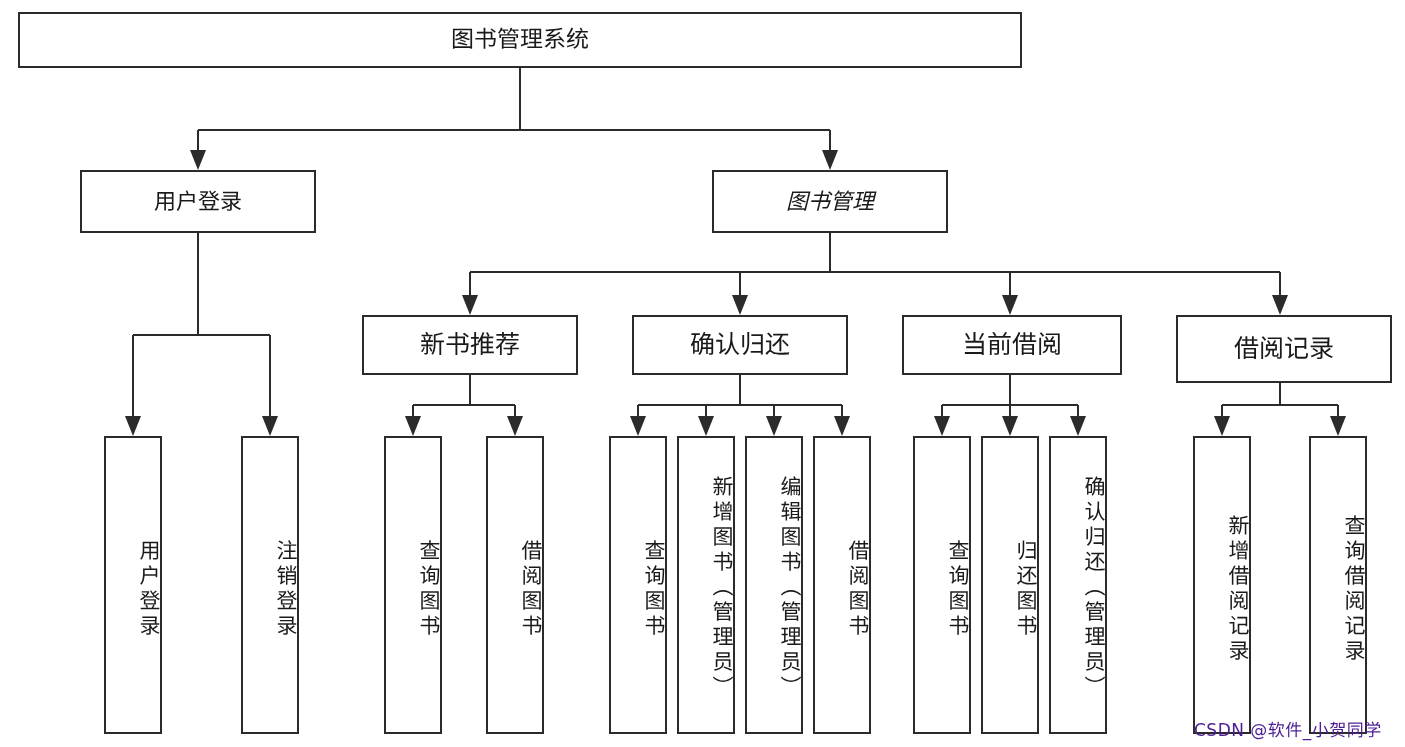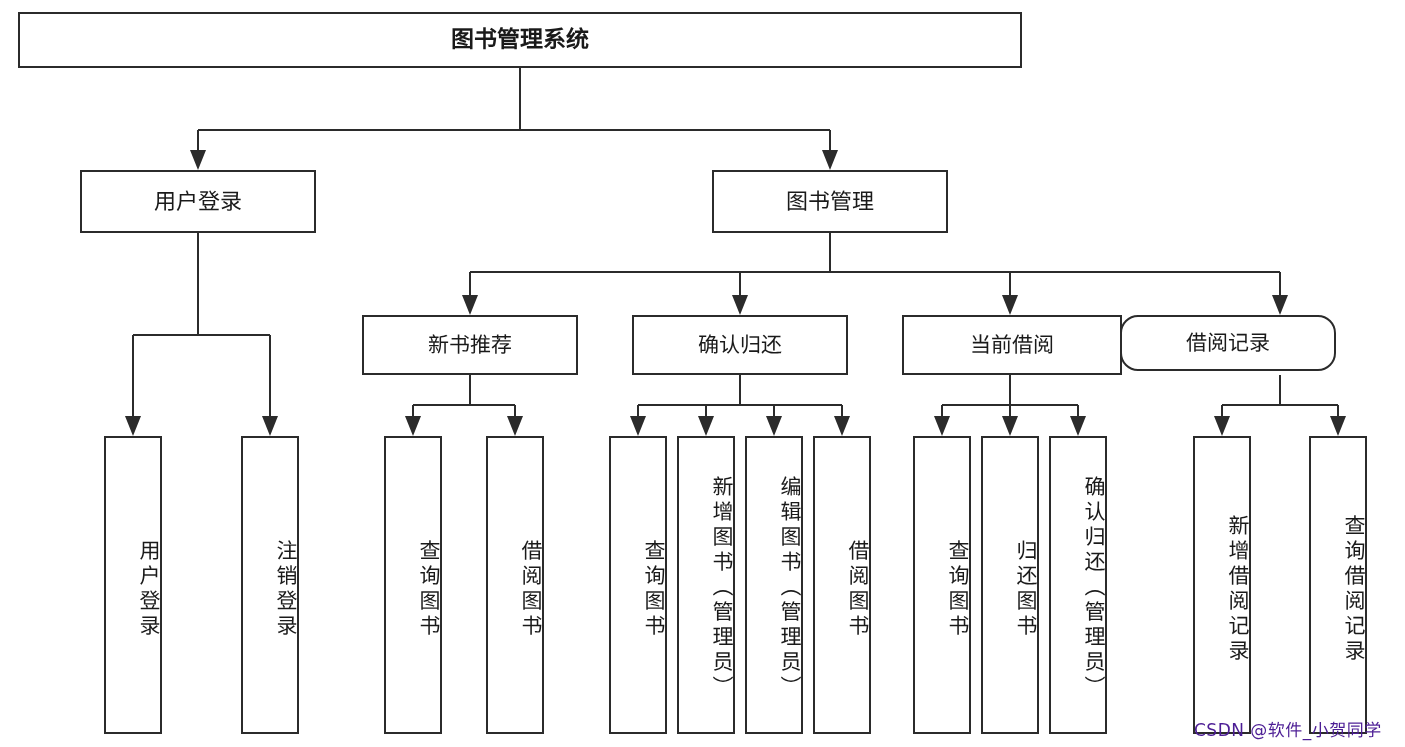--- a/index.html
+++ b/index.html
@@ -46,27 +46,26 @@
     border: 2.6px solid #2b2b2b;
     display: flex;
     align-items: center;
     justify-content: center;
     text-align: center;
     color: #1a1a1a;
     line-height: 1.18;
   }
   .node.root {
     font-size: 23px;
-    font-weight: bold;
   }
   .node.lvl2 {
     font-size: 22px;
   }
   .node.lvl3 {
-    font-size: 21px;
+    font-size: 25px;
   }
   
   .node.leaf {
     font-size: 21px;
     writing-mode: vertical-rl;
     text-orientation: upright;
     align-items: flex-start;
     justify-content: center;
     padding-top: 10px;
     letter-spacing: 4px;
@@ -151,29 +150,29 @@
     <line x1="1222" y1="405" x2="1222" y2="418"></line>
     <polygon points="1214,416 1230,416 1222,436"></polygon>
     <line x1="1338" y1="405" x2="1338" y2="418"></line>
     <polygon points="1330,416 1346,416 1338,436"></polygon>
   </svg>
 
   <div class="node root" style="left:18px; top:12px; width:1004px; height:56px;">图书管理系统</div>
 
   <div class="node lvl2" style="left:80px; top:170px; width:236px; height:63px;">用户登录</div>
 
-  <div class="node lvl2" style="left:712px; top:170px; width:236px; height:63px;">图书管理</div>
+  <div class="node lvl2" style="left:712px; top:170px; width:236px; height:63px;font-style:italic;">图书管理</div>
 
   <div class="node lvl3" style="left:362px; top:315px; width:216px; height:60px;">新书推荐</div>
 
   <div class="node lvl3" style="left:632px; top:315px; width:216px; height:60px;">确认归还</div>
 
   <div class="node lvl3" style="left:902px; top:315px; width:220px; height:60px;text-align:center;">当前借阅</div>
 
-  <div class="node lvl3" style="left:1120px; top:315px; width:216px; height:56px;border-radius:18px;">借阅记录</div>
+  <div class="node lvl3" style="left:1176px; top:315px; width:216px; height:68px;">借阅记录</div>
 
   <div class="node leaf" style="left:104px; top:436px; width:58px; height:298px;">用户登录</div>
 
   <div class="node leaf" style="left:241px; top:436px; width:58px; height:298px;">注销登录</div>
 
   <div class="node leaf" style="left:384px; top:436px; width:58px; height:298px;">查询图书</div>
 
   <div class="node leaf" style="left:486px; top:436px; width:58px; height:298px;">借阅图书</div>
 
   <div class="node leaf" style="left:609px; top:436px; width:58px; height:298px;">查询图书</div>

